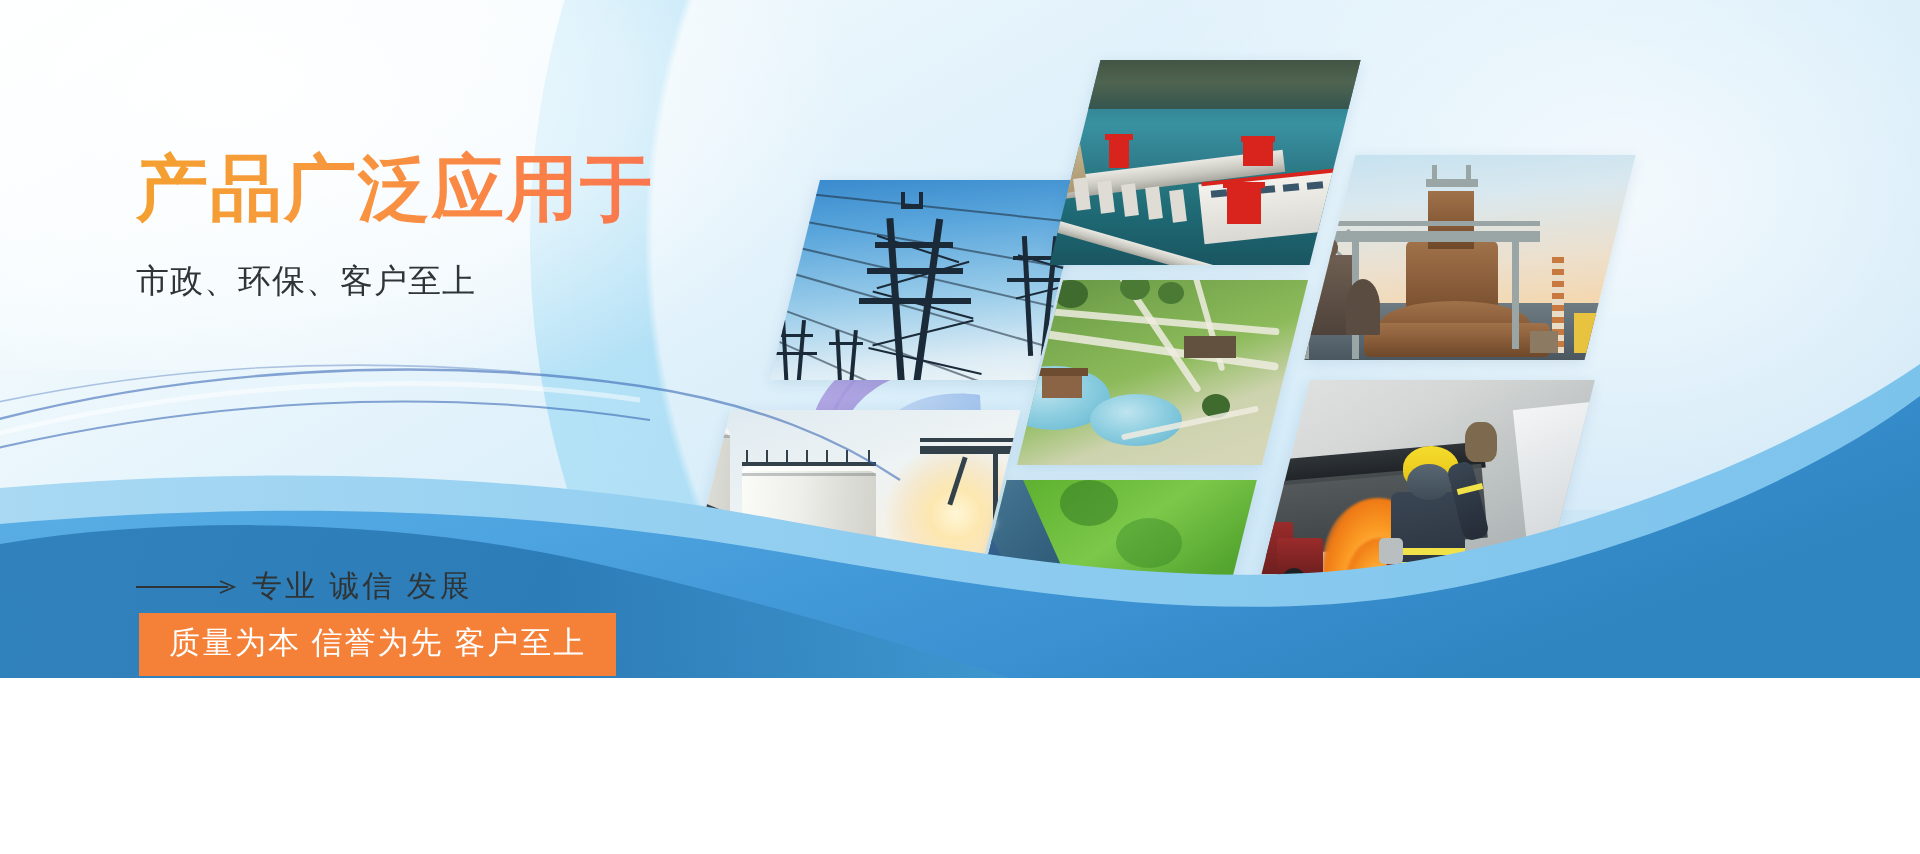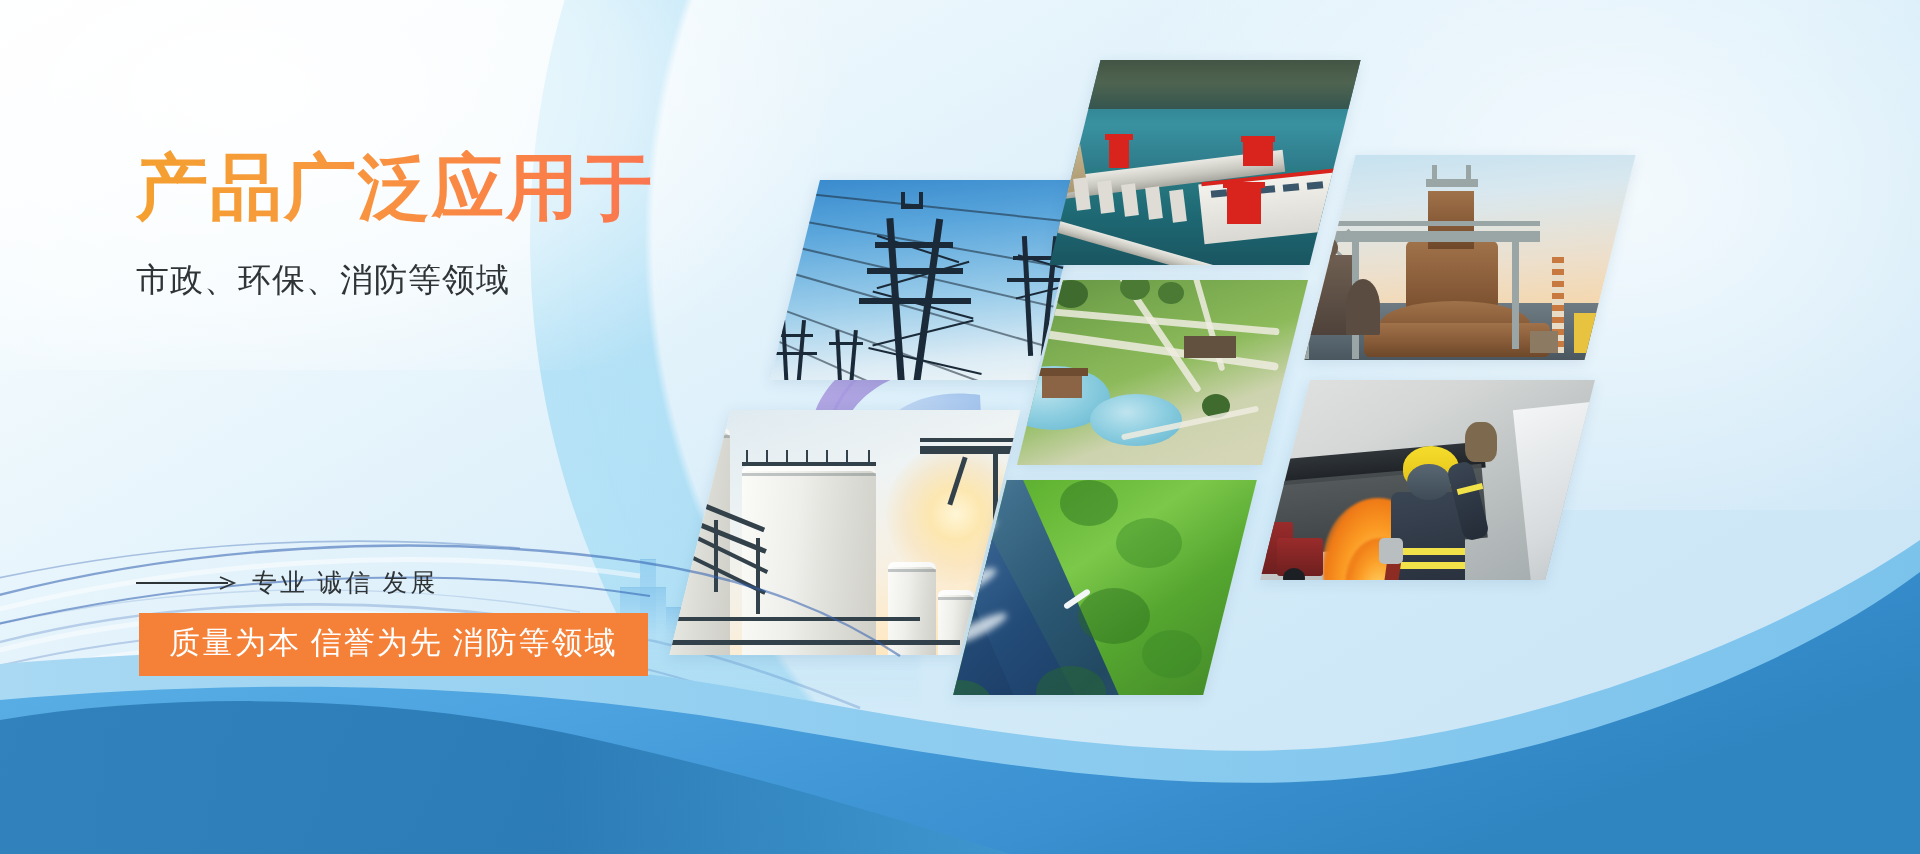--- a/index.html
+++ b/index.html
@@ -7,24 +7,23 @@
     padding: 0;
     background: #ffffff;
   }
   body {
     font-family: "Liberation Sans", "DejaVu Sans", sans-serif;
   }
 
   .banner {
     position: relative;
     width: 1920px;
-    height: 854px;
+    height: 678px;
     overflow: hidden;
     background: linear-gradient(150deg, #fdfeff 0%, #f2fafd 16%, #e2f2fb 38%, #d4ecf9 58%, #cfe8f7 74%, #c9e4f6 100%);
-    font-family: Liberation Serif, serif;
   }
 
   
   .bg-layer { position: absolute; pointer-events: none; }
 
   
   .arc-big {
     width: 1700px; height: 1700px;
     border-radius: 50%;
     right: -310px; top: -610px;
@@ -113,21 +112,21 @@
     align-items: center;
     gap: 0;
   }
   .arrow-line {
     display: block;
     width: 106px;
     height: 14px;
     margin-right: 10px;
   }
   .slogan-text {
-    font-size: 25px;
+    font-size: 30px;
     color: #2f3436;
     letter-spacing: 3px;
     white-space: nowrap;
   }
 
   .badge {
     position: absolute;
     left: 139px;
     top: 613px;
     padding: 11px 30px 13px 30px;
@@ -555,29 +554,29 @@
       </g>
       <g fill="none" stroke="#ffffff" stroke-opacity="0.5">
         <path d="M-20 90 C 190 36, 420 20, 640 52" stroke-width="5"></path>
       </g>
     </svg>
   </div>
 
   <div class="copy">
     <h1 class="headline">产品广泛应用于</h1>
     <p class="subtitle">
-      <span>市政、环保、消防等领域</span>
+      <span>市政、环保、客户至上</span>
     </p>
   </div>
 
   <div class="slogan-row">
     <span class="arrow-line">
       <svg width="106" height="14" viewBox="0 0 106 14">
         <path d="M0 7 H92" stroke="#2f3436" stroke-width="1.8" fill="none"></path>
         <path d="M84 1 L98 7 L84 13" stroke="#2f3436" stroke-width="1.8" fill="none"></path>
       </svg>
     </span>
     <span class="slogan-text">专业  诚信  发展</span>
   </div>
 
-  <div class="badge">质量为本    信誉为先    消防等领域</div>
+  <div class="badge">质量为本    信誉为先    客户至上</div>
 
 </div>
 
 </body></html>

